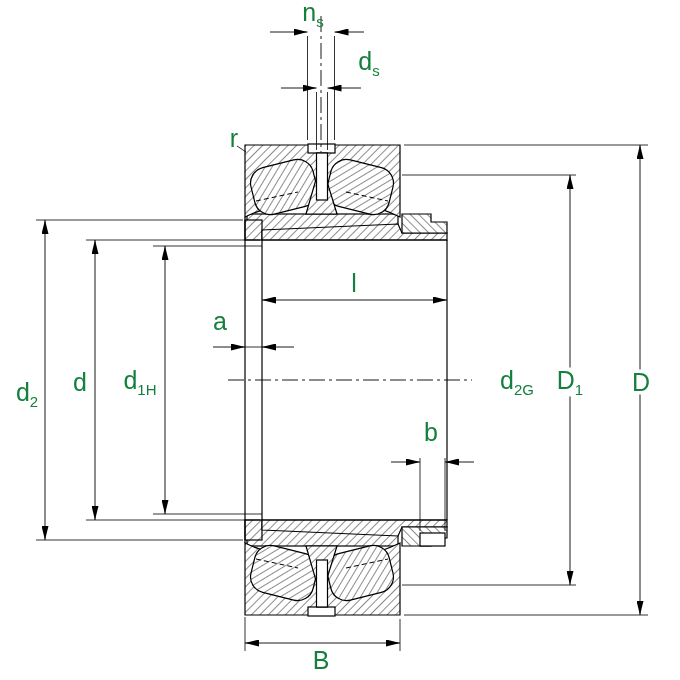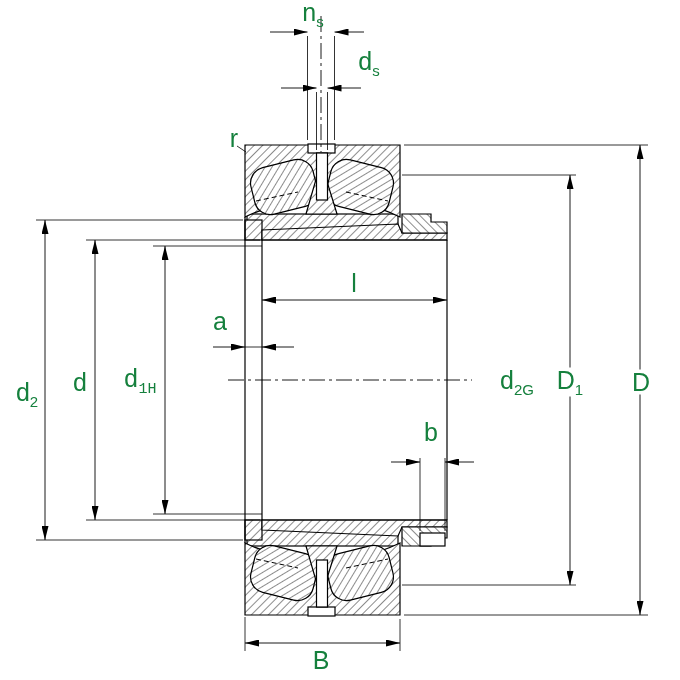--- a/index.html
+++ b/index.html
@@ -149,21 +149,21 @@
     <line x1="640" y1="145" x2="640" y2="615" marker-start="url(#arrS)" marker-end="url(#arrE)"></line>
     <line x1="245" y1="643" x2="400" y2="643" marker-start="url(#arrS)" marker-end="url(#arrE)"></line>
   </g>
 </svg>
 
   <span class="dim-label" style="left:313px;top:14px;"><span>n</span><sub>s</sub></span>
   <span class="dim-label" style="left:369px;top:63px;"><span>d</span><sub>s</sub></span>
   <span class="dim-label" style="left:234px;top:138px;"><span>r</span></span>
   <span class="dim-label" style="left:27px;top:382px;margin-top:12px;"><span>d</span><sub>2</sub></span>
   <span class="dim-label" style="left:80px;top:382px;"><span>d</span></span>
-  <span class="dim-label" style="left:140px;top:382px;font-family:Liberation Mono, monospace;"><span>d</span><sub>1H</sub></span>
+  <span class="dim-label" style="left:140px;top:382px;"><span>d</span><sub>1H</sub></span>
   <span class="dim-label" style="left:354px;top:283px;"><span>l</span></span>
   <span class="dim-label" style="left:220px;top:321px;"><span>a</span></span>
   <span class="dim-label" style="left:517px;top:382px;"><span>d</span><sub>2G</sub></span>
   <span class="dim-label bg-white" style="left:570px;top:382px;"><span>D</span><sub>1</sub></span>
   <span class="dim-label bg-white" style="left:641px;top:382px;"><span>D</span></span>
   <span class="dim-label" style="left:431px;top:432px;"><span>b</span></span>
   <span class="dim-label" style="left:321px;top:660px;"><span>B</span></span>
 
 </div>
 

